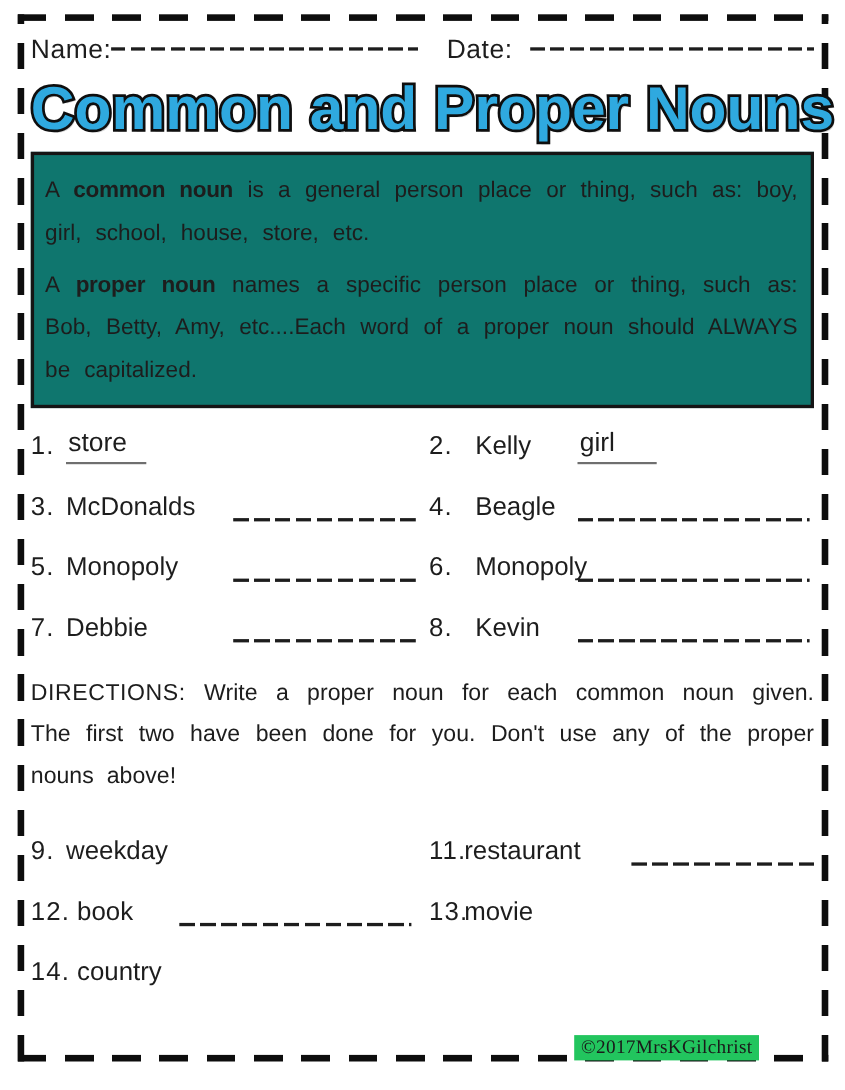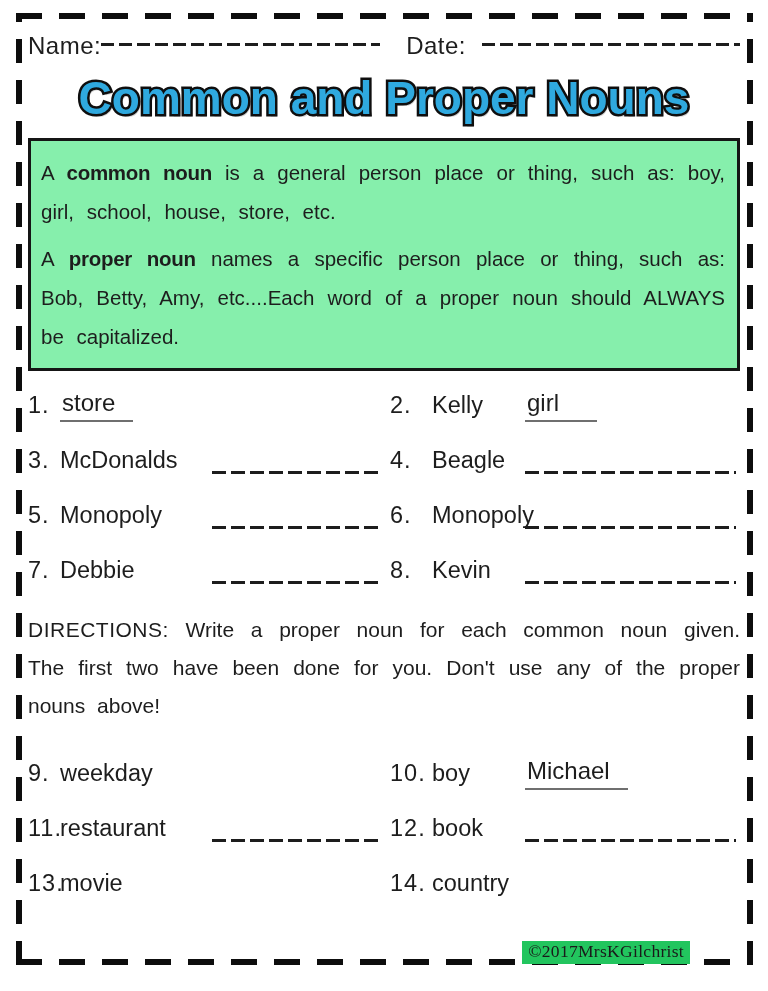--- a/index.html
+++ b/index.html
@@ -22,28 +22,28 @@
   
   .name-row{margin-top:32px;display:flex;align-items:center;font-size:24px;letter-spacing:.5px;}
   .field-label{white-space:nowrap;}
   .write-line{display:inline-block;height:3px;position:relative;top:-2px;
     background:repeating-linear-gradient(90deg,#1d1d1d 0 13px,transparent 13px 18px);}
   .name-line{width:292px;margin-right:26px;}
   .date-line{width:258px;margin-left:16px;flex:0 0 auto;}
 
   
   .title{
-    margin-top:6px;text-align:center;font-size:46px;font-weight:bold;line-height:64px;
+    margin-top:6px;text-align:center;font-size:55px;font-weight:bold;line-height:64px;
     letter-spacing:0px;white-space:nowrap;
     -webkit-text-stroke:5px #0e0e0e;paint-order:stroke fill;
     text-shadow:2px 3px 0 rgba(20,20,20,.18);
   }
 
   
-  .def-box{margin-top:8px;border:3px solid #151515;background:#86efac;padding:4px 12px 12px 10px;}
+  .def-box{margin-top:8px;border:3px solid #151515;background:#0f766e;padding:4px 12px 12px 10px;}
   .def-box p{margin:8px 0 0;font-size:20.5px;line-height:39px;text-align:justify;word-spacing:7px;}
   .def-box b{font-weight:bold;letter-spacing:-.3px;}
 
   
   .directions{margin-top:13px;font-size:21px;line-height:38px;text-align:justify;word-spacing:6px;}
   .directions .dir-label{letter-spacing:.5px;}
 
   
   .items{margin-top:7px;display:grid;grid-template-columns:350px 1fr;column-gap:12px;}
   .item{display:grid;align-items:center;height:55px;font-size:23.5px;}
@@ -130,25 +130,20 @@
     </div>
   </div>
 
   <p class="directions"><span class="dir-label">DIRECTIONS:</span><span>  Write a proper noun for each common noun given.  The first two have been done for you. Don't use any of the proper nouns above!</span></p>
 
   <div class="items">
     <div class="item item-left">
       <span class="num">9.</span>
       <span class="word">weekday</span>
     </div>
-    <div class="item item-right">
-      <span class="num">10.</span>
-      <span class="word">boy</span>
-      <span class="answer-slot">Michael</span>
-    </div>
     <div class="item item-left">
       <span class="num">11.</span>
       <span class="word">restaurant</span>
       <span class="answer-slot"></span>
     </div>
     <div class="item item-right">
       <span class="num">12.</span>
       <span class="word">book</span>
       <span class="answer-slot"></span>
     </div>

